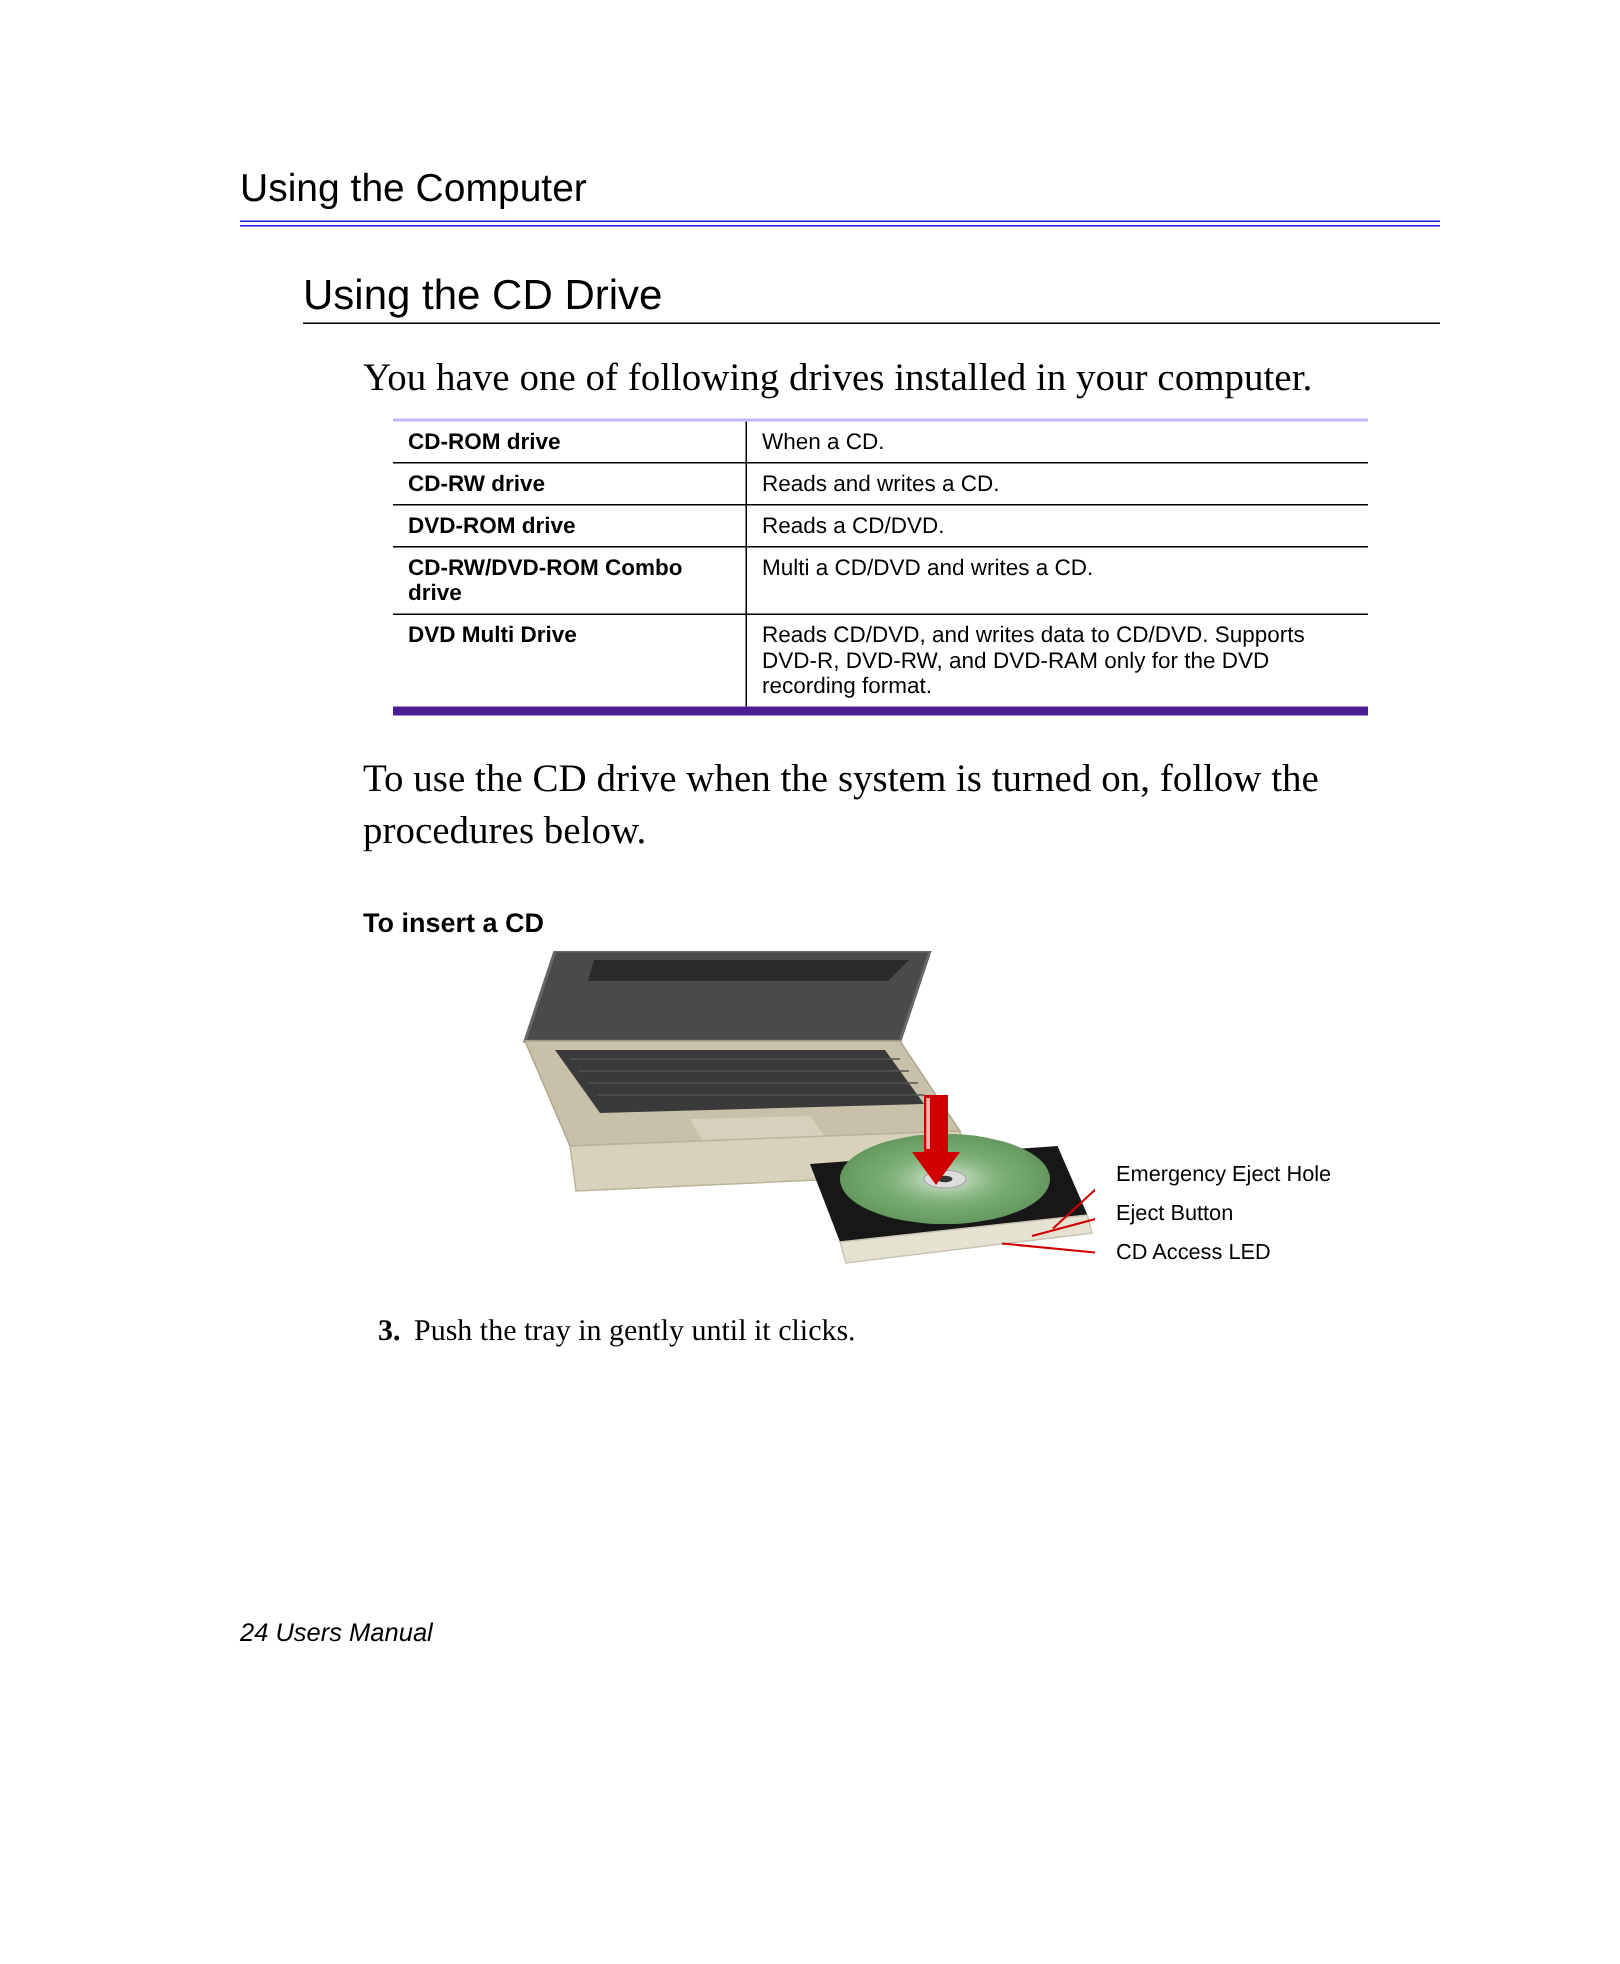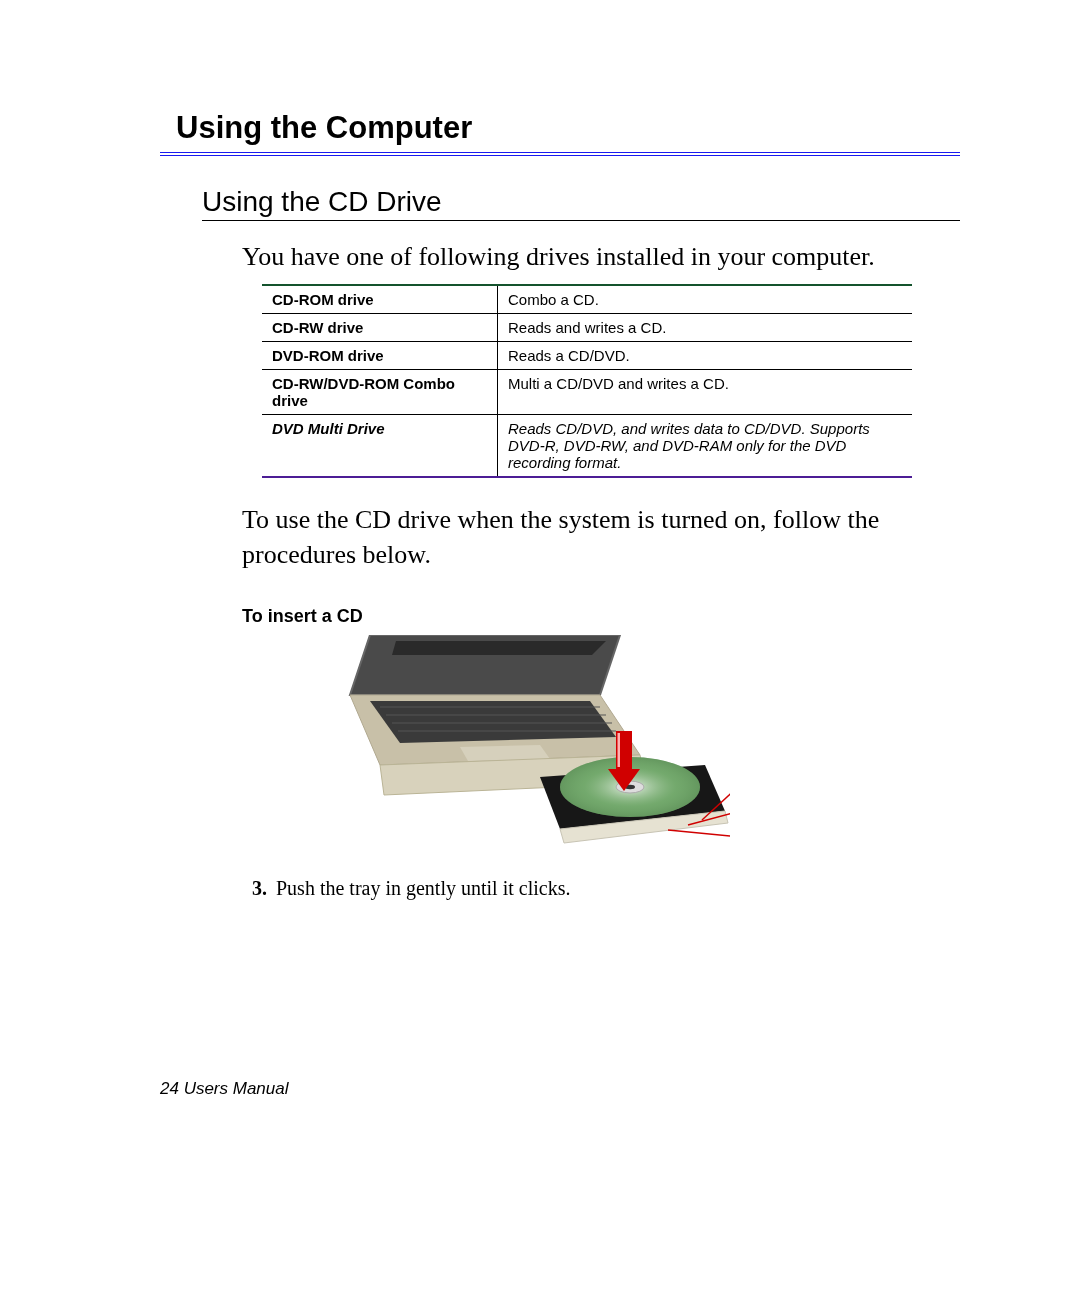--- a/index.html
+++ b/index.html
@@ -11,23 +11,23 @@
     width: 1080px;
     height: 1309px;
     box-sizing: border-box;
     position: relative;
   }
   .page {
     padding: 110px 120px 0 160px;
   }
   .chapter-title {
     font-family: Arial, Helvetica, sans-serif;
-    font-weight: bold;
-    font-size: 31px;
-    margin: 0 0 6px 16px;
+    font-weight: normal;
+    font-size: 26px;
+    margin: 0 0 6px 0;
   }
   .chapter-rule {
     border: none;
     border-top: 4px double #1a1af0;
     height: 0;
     margin: 0 0 30px 0;
   }
   .section-title {
     font-family: Liberation Sans, sans-serif;
     font-weight: 400;
@@ -53,22 +53,22 @@
   }
   table.drive-table td {
     border: 1px solid #000;
     padding: 5px 10px;
     vertical-align: top;
   }
   table.drive-table td.name {
     font-weight: bold;
     width: 215px;
   }
-  table.drive-table tr:first-child td { border-top: 2px solid #14532d; }
-  table.drive-table tr:last-child td { border-bottom: 2px solid #4c1d95; font-style: italic; }
+  table.drive-table tr:first-child td { border-top: 2px solid #c4b5fd; }
+  table.drive-table tr:last-child td { border-bottom: 6px solid #4c1d95; }
   table.drive-table td:first-child { border-left: none; }
   table.drive-table td:last-child { border-right: none; }
 
   .sub-heading {
     font-family: Arial, Helvetica, sans-serif;
     font-weight: bold;
     font-size: 18px;
     margin: 34px 0 4px 82px;
   }
   ol.steps {
@@ -119,21 +119,21 @@
 
   <h2 class="section-title">Using the CD Drive</h2>
   <hr class="section-rule">
 
   <p class="body-text">You have one of following drives installed in your computer.</p>
 
   <table class="drive-table">
     <tbody>
         <tr>
       <td class="name">CD-ROM drive</td>
-      <td>Combo a CD.</td>
+      <td>When a CD.</td>
     </tr>
     <tr>
       <td class="name">CD-RW drive</td>
       <td>Reads and writes a CD.</td>
     </tr>
     <tr>
       <td class="name">DVD-ROM drive</td>
       <td>Reads a CD/DVD.</td>
     </tr>
     <tr>
@@ -193,20 +193,25 @@
         <polygon points="298,134 330,134 314,156" fill="#d00000"></polygon>
         <rect x="307.5" y="98" width="2.5" height="34" fill="#ffb0b0"></rect>
       </g>
 
       <g stroke="#d00000" stroke-width="1.4">
         <line x1="392" y1="185" x2="430" y2="150"></line>
         <line x1="378" y1="190" x2="430" y2="176"></line>
         <line x1="358" y1="195" x2="430" y2="202"></line>
       </g>
     </svg>
+    <div class="callouts">
+      <div>Emergency Eject Hole</div>
+      <div>Eject Button</div>
+      <div>CD Access LED</div>
+    </div>
   </div>
 
   <ol class="steps" start="3">
     <li>Push the tray in gently until it clicks.</li>
   </ol>
 </div>
 
 <div class="footer">24  Users Manual</div>
 
 </body></html>

